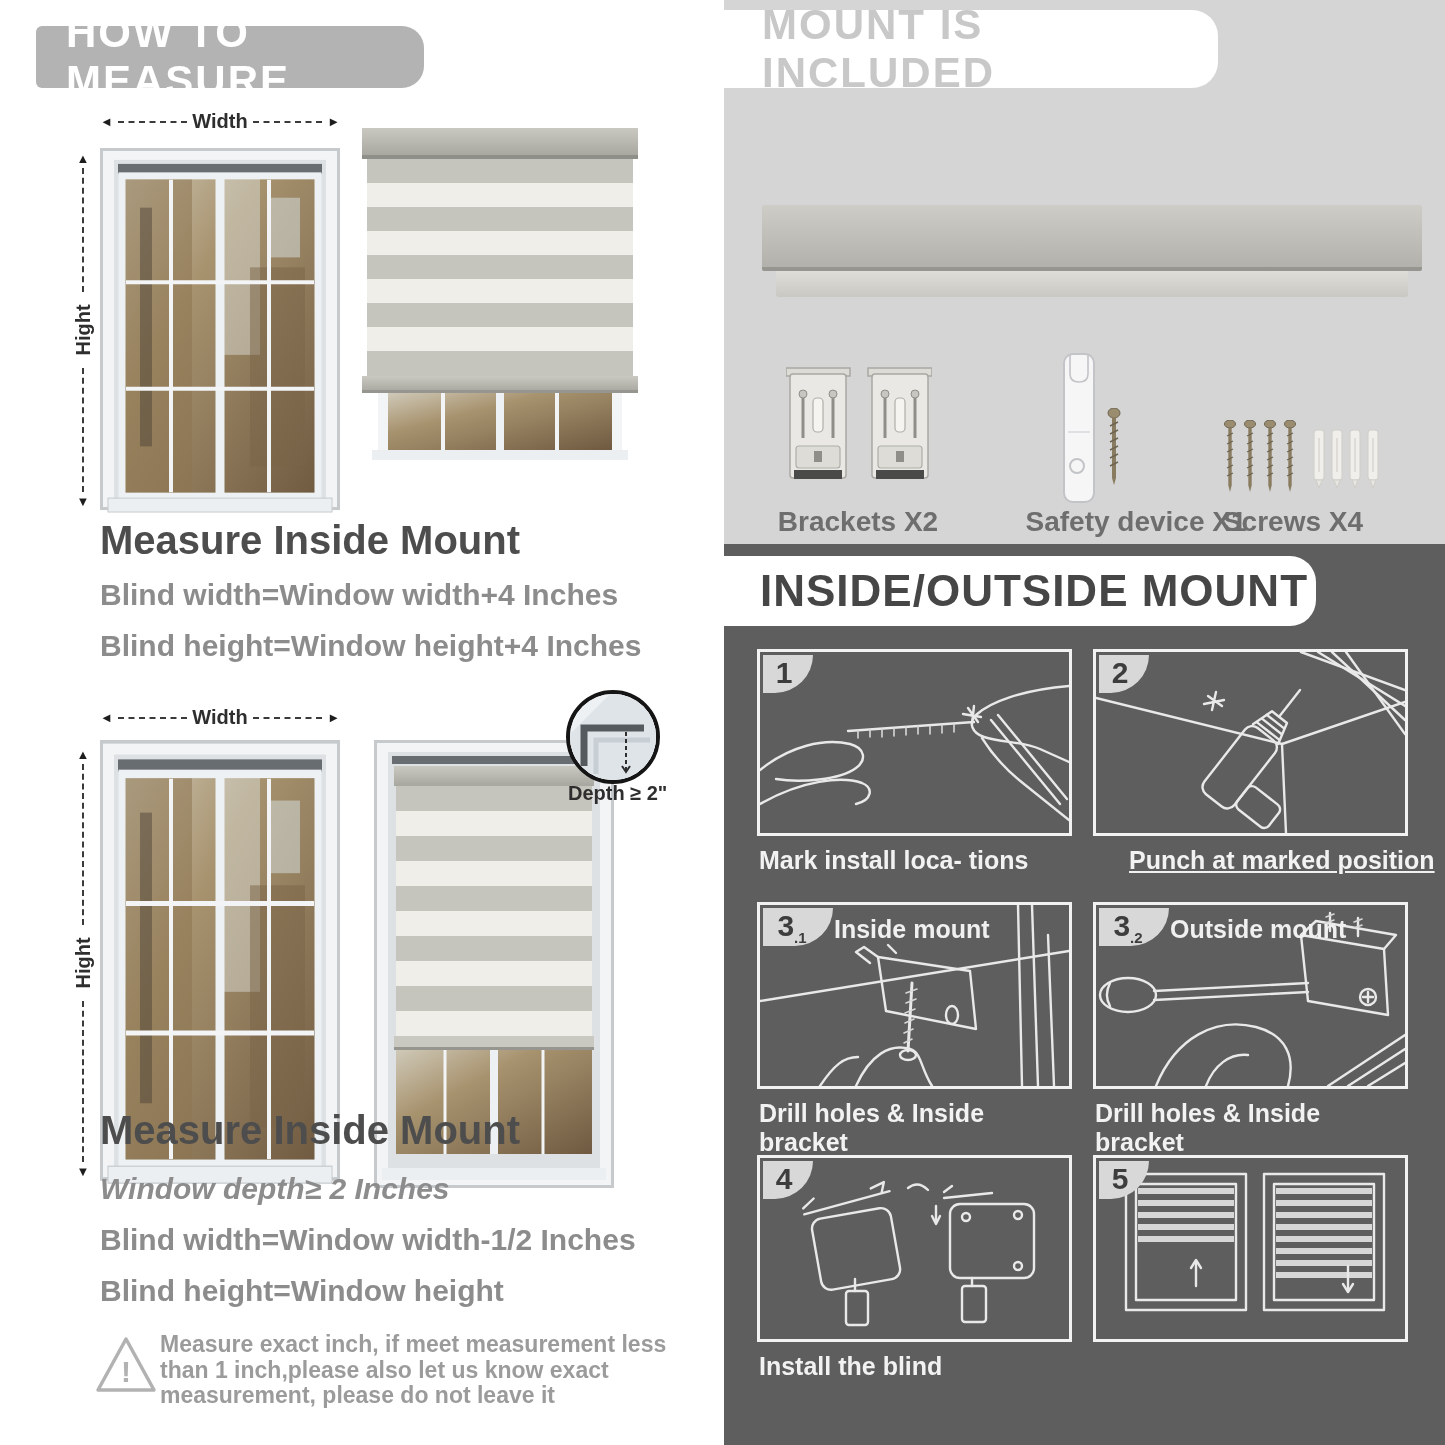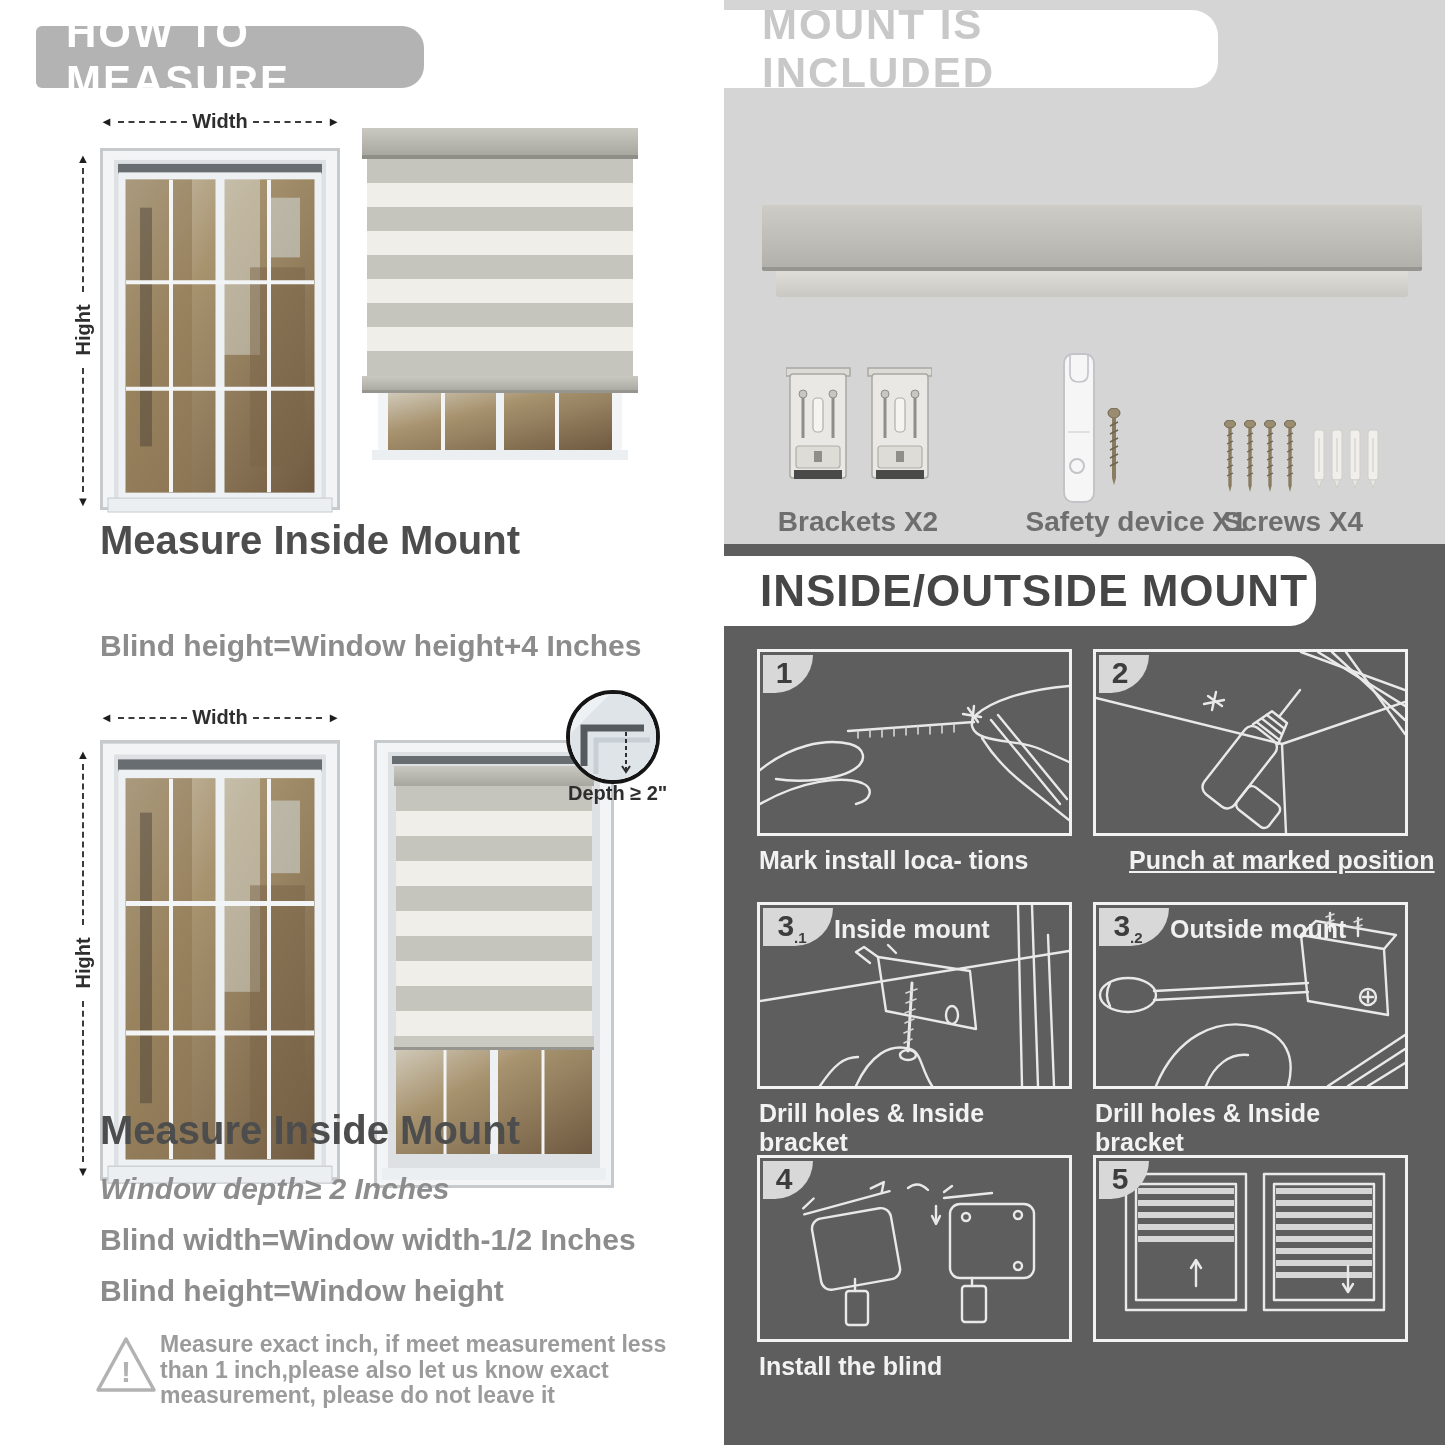--- a/index.html
+++ b/index.html
@@ -141,20 +141,21 @@
     <rect x="0" y="262" width="276" height="3" fill="#96958f"></rect>
     <rect x="16" y="265" width="244" height="57" fill="#f2f4f6"></rect>
     <rect x="26" y="265" width="224" height="57" fill="url(#glassG)"></rect>
     <line x1="138" y1="265" x2="138" y2="322" stroke="#eef1f3" stroke-width="8"></line>
     <line x1="81" y1="265" x2="81" y2="322" stroke="#f2f4f6" stroke-width="4"></line>
     <line x1="195" y1="265" x2="195" y2="322" stroke="#f2f4f6" stroke-width="4"></line>
     <rect x="10" y="322" width="256" height="10" fill="#eceff1"></rect>
   </svg>
 
   <div class="abs h-title" style="left:100px;top:518px;">Measure Inside Mount</div>
+  <div class="abs h-line" style="left:100px;top:578px;">Blind width=Window width+4 Inches</div>
   <div class="abs h-line" style="left:100px;top:629px;">Blind height=Window height+4 Inches</div>
 
   <div class="abs measure-h" style="left:100px;top:706px;width:240px;">
     <span class="arr">◄</span>
     <span class="dash"></span>
     <span>Width</span>
     <span class="dash"></span>
     <span class="arr">►</span>
   </div>
   <div class="abs measure-v" style="left:70px;top:748px;height:430px;">

